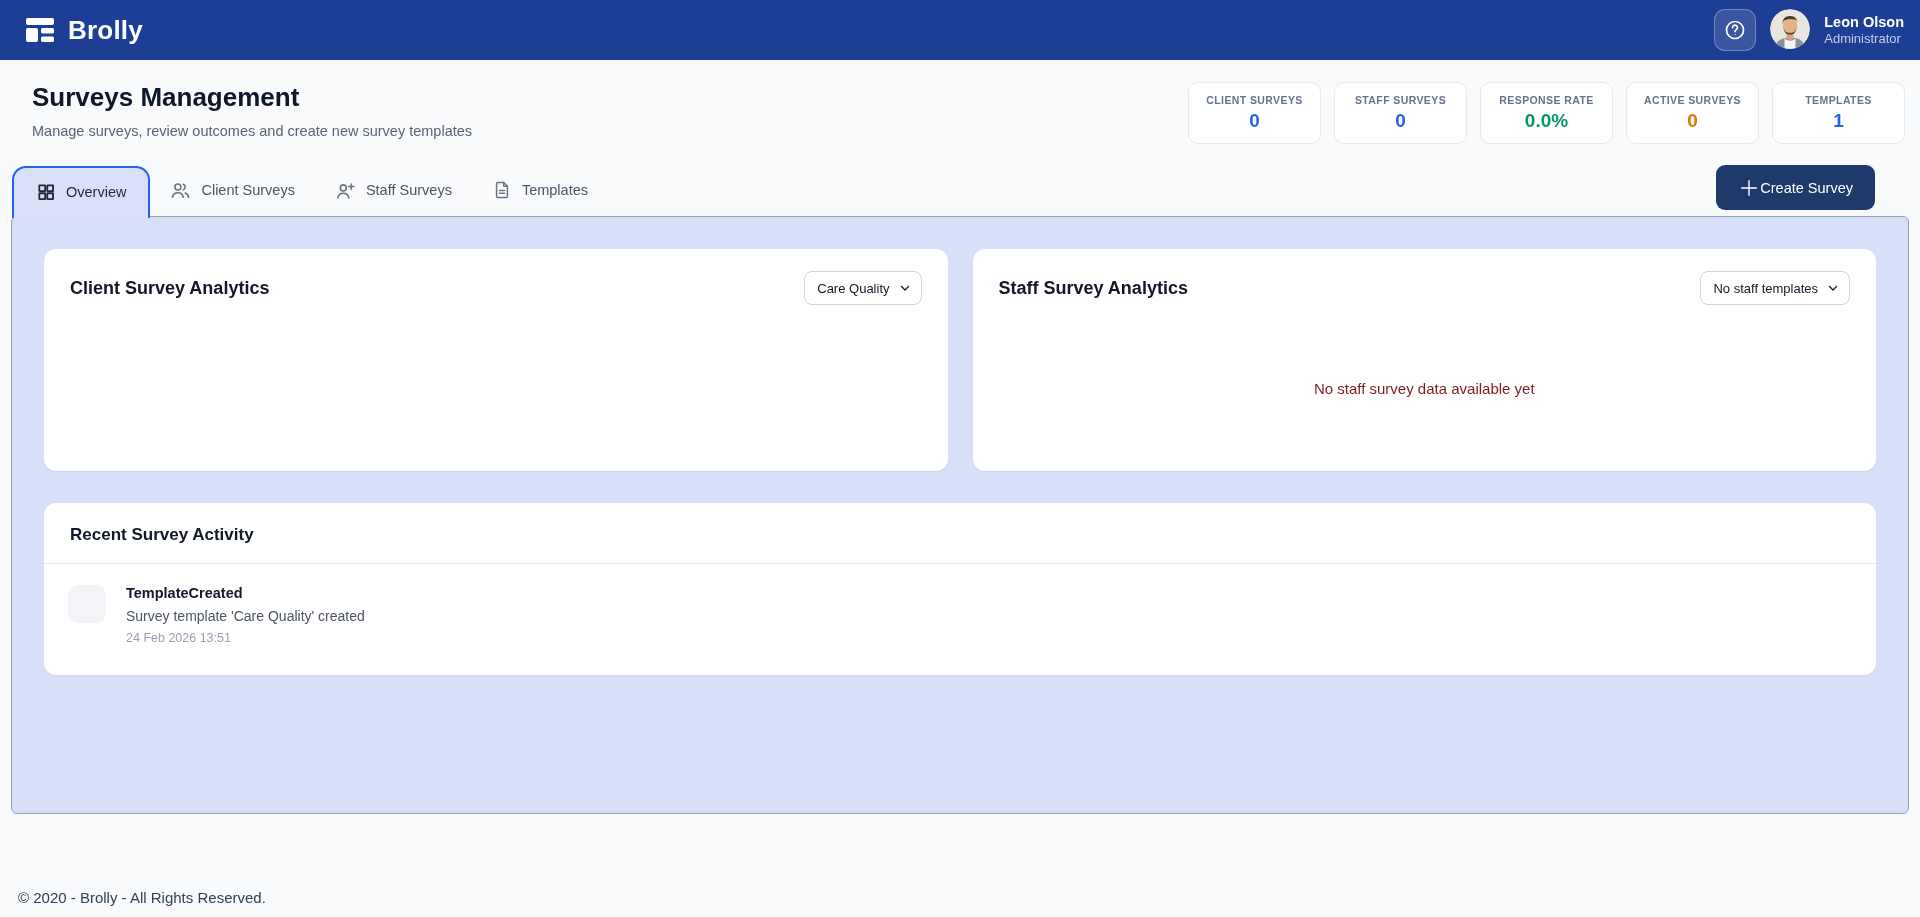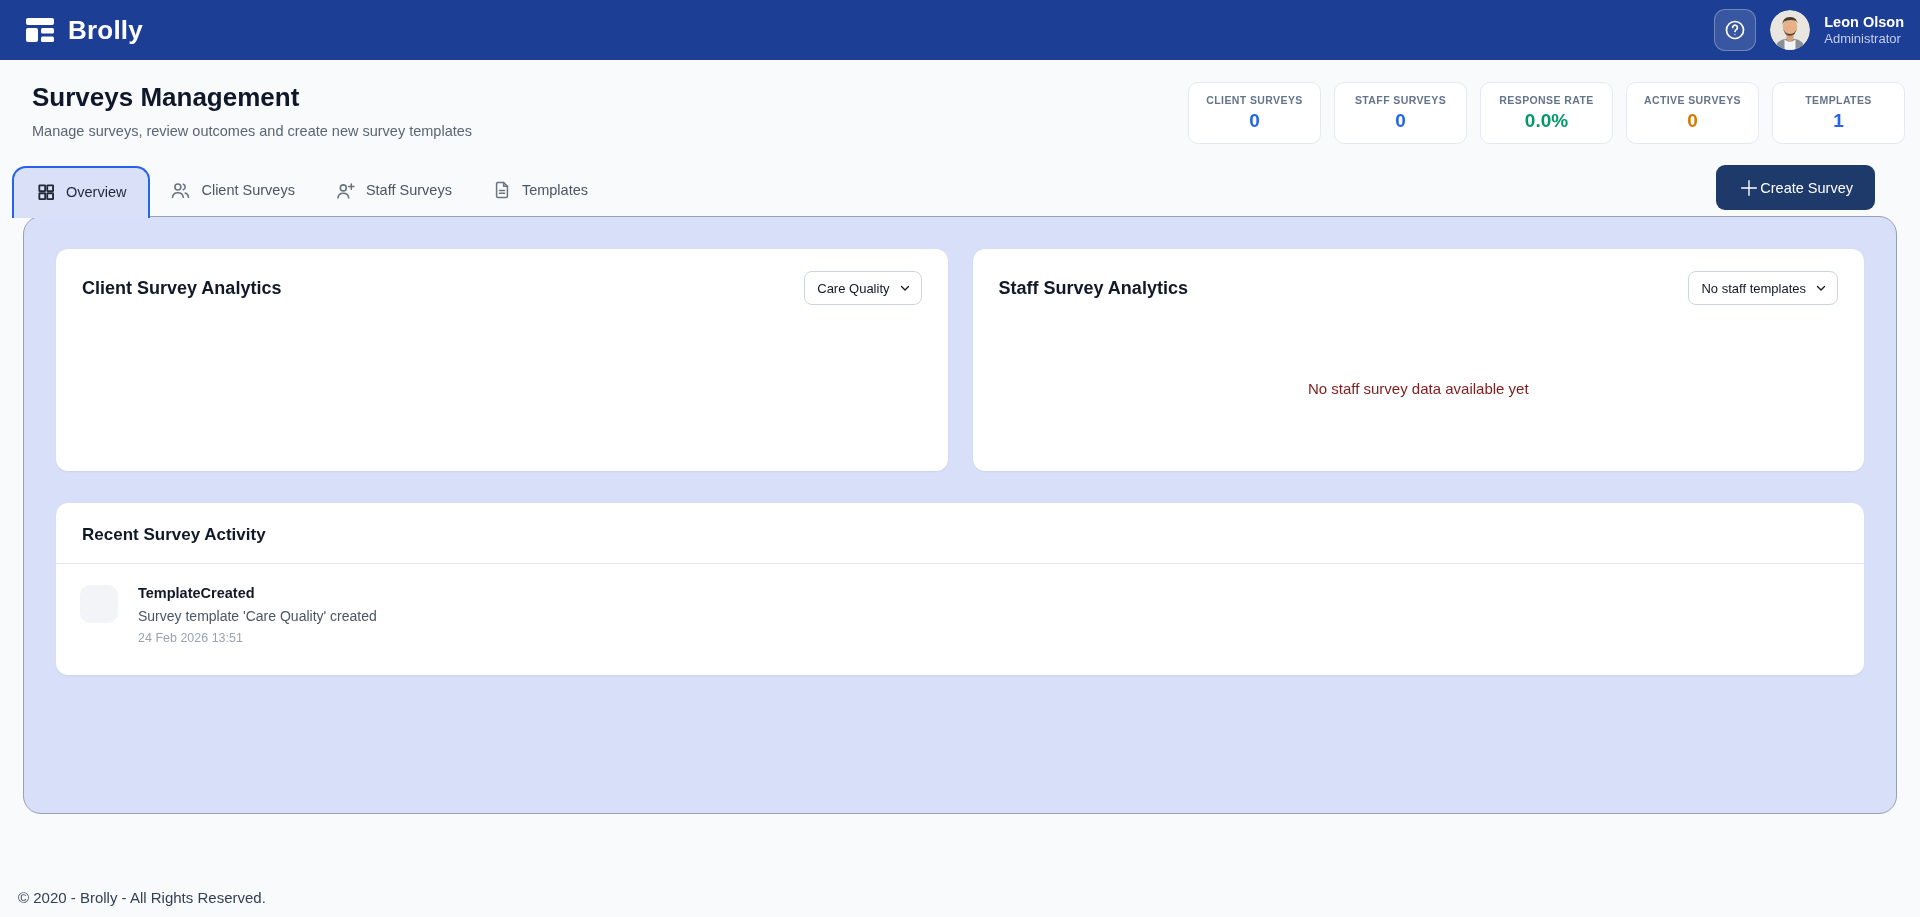--- a/index.html
+++ b/index.html
@@ -18,21 +18,21 @@
     height: 60px;
     background: #1c3e94;
     display: flex;
     align-items: center;
     padding: 0 12px 0 24px;
     flex: 0 0 auto;
   }
   .brand { display: flex; align-items: center; gap: 12px; }
   .brand-logo { width: 32px; height: 32px; display: block; }
   .brand-name { color: #ffffff; font-size: 26px; font-weight: 700; letter-spacing: 0.2px; }
-  .nav-right { margin-left: auto; display: flex; align-items: center; gap: 14px; }
+  .nav-right { margin-left: auto; display: flex; gap: 14px; }
   .help-btn {
     width: 42px; height: 42px;
     border-radius: 11px;
     background: rgba(255,255,255,0.13);
     border: 1px solid rgba(255,255,255,0.28);
     display: flex; align-items: center; justify-content: center;
     cursor: pointer;
   }
   .avatar { width: 40px; height: 40px; border-radius: 50%; overflow: hidden; display: block; }
   .user-block { display: flex; flex-direction: column; justify-content: center; line-height: 1.25; padding-right: 4px; }
@@ -115,24 +115,24 @@
     font-family: "Liberation Sans", sans-serif;
     font-size: 14.5px;
     display: flex;
     align-items: center;
     padding: 0 22px;
     cursor: pointer;
   }
 
   
   .main-panel {
-    margin: 0 23px;
+    margin: 0 11px;
     background: #d8dff8;
     border: 1px solid #98a1b3;
-    border-radius: 18px;
+    border-radius: 6px;
     padding: 32px;
     position: relative;
     z-index: 1;
     min-height: 598px;
   }
   .analytics-row { display: flex; gap: 25px; }
   .card {
     background: #ffffff;
     border-radius: 12px;
     box-shadow: 0 1px 2px rgba(16,24,40,0.06);

